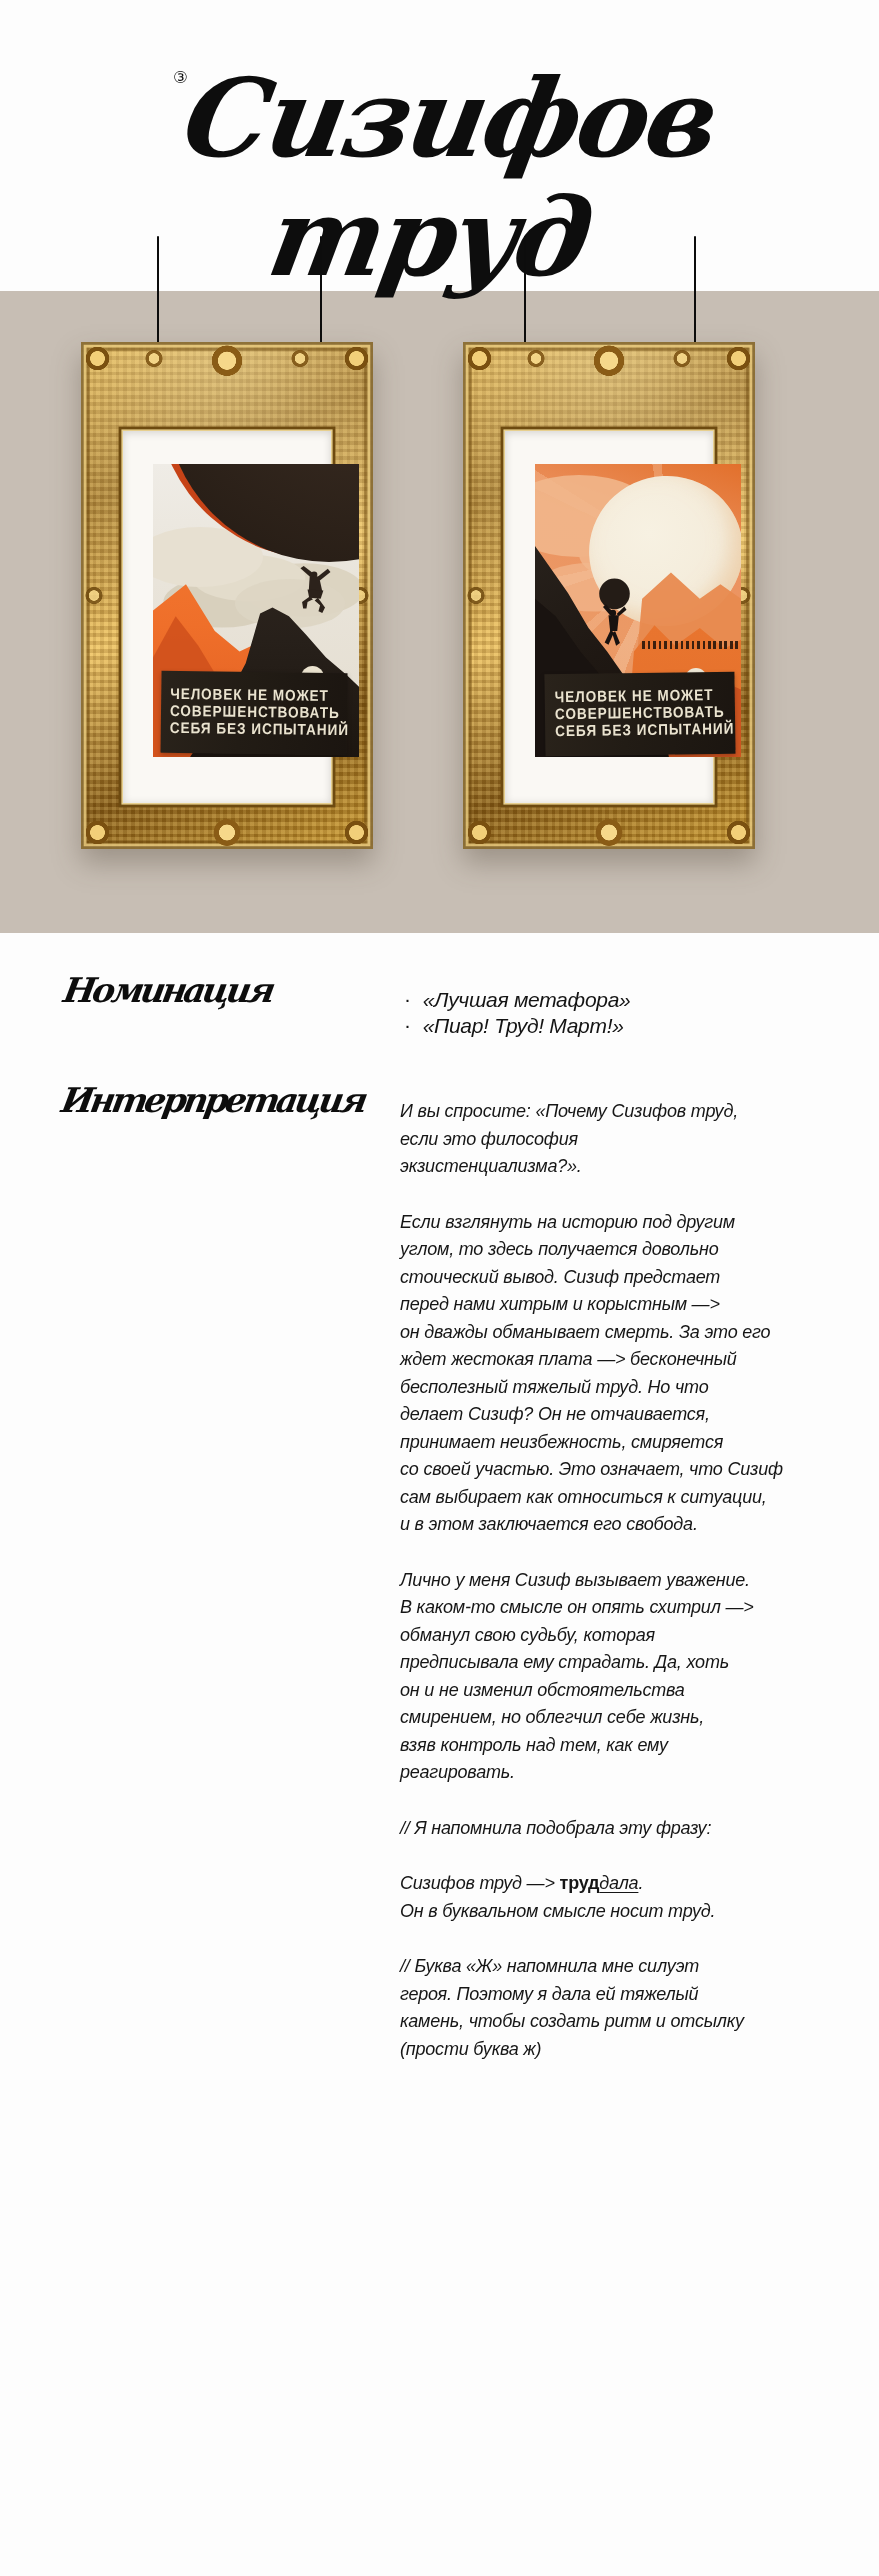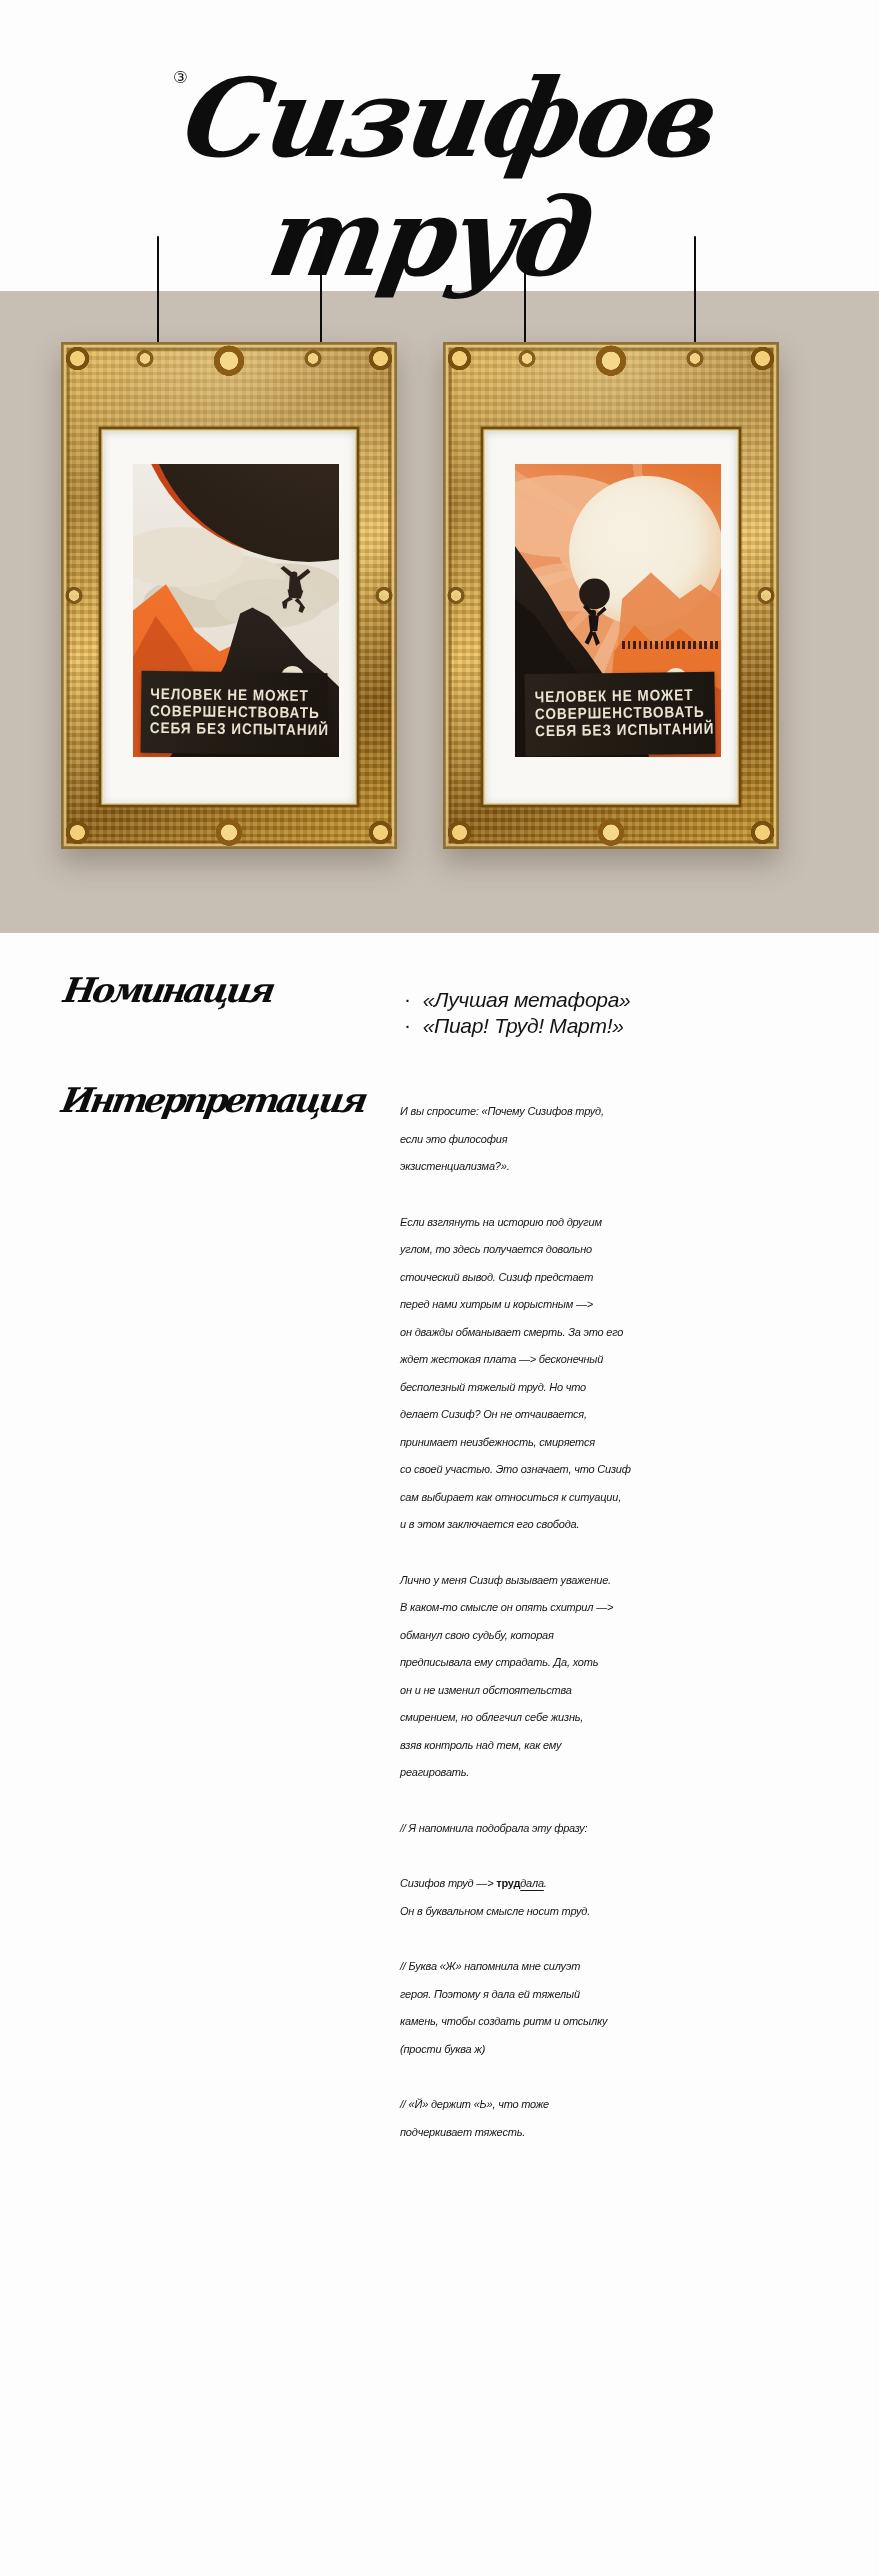--- a/index.html
+++ b/index.html
@@ -15,28 +15,28 @@
   .title{position:absolute;left:132px;top:59px;width:616px;margin:0;text-align:center;
          font-size:108px;line-height:1.1;font-weight:700;}
   .script{font-family:"DejaVu Serif",serif;font-style:italic;font-weight:700;
           display:inline-block;transform:skewX(-10deg);letter-spacing:-3.3px;color:#0d0d0d;}
 
   
   .string{position:absolute;top:236px;width:2.2px;height:125px;background:#0c0c0c;border-radius:1.1px;}
   .string.s1{left:157px;} .string.s2{left:320px;} .string.s3{left:524px;} .string.s4{left:694px;}
 
   
-  .frame{position:absolute;top:342px;width:336px;height:507px;
+  .frame{position:absolute;top:342px;width:292px;height:507px;
     background:
       radial-gradient(circle at 50% 4%, rgba(255,240,190,.45), rgba(255,240,190,0) 55%),
       repeating-linear-gradient(0deg, rgba(255,228,150,.16) 0 3.8px, rgba(92,60,10,.16) 3.8px 7.7px),
       repeating-linear-gradient(90deg, rgba(255,228,150,.13) 0 3.8px, rgba(92,60,10,.13) 3.8px 7.7px),
       linear-gradient(158deg,#dcab46 0%,#9a6c1e 26%,var(--gold-light,#eec367) 50%,var(--gold-dark,#7c5212) 76%,#c8962f 100%);
     box-shadow: inset 0 0 0 2.7px rgba(74,47,6,.55), inset 0 0 0 5.5px rgba(247,218,140,.75),
-                inset 0 0 0 8.8px rgba(108,71,13,.5), 0 14.3px 26px rgba(78,66,52,.35);}
+                inset 0 0 0 8.8px rgba(108,71,13,.5), 0 14.3px 26px rgba(78,66,52,.35); margin-left: 20px;}
   .frame.left{left:61px;} .frame.right{left:443px;}
   .ornaments{position:absolute;inset:0;pointer-events:none;background:
       radial-gradient(circle at 16.5px 16.5px, #f2cf79 0 7.1px, #7a5010 7.7px 11.5px, rgba(0,0,0,0) 12px),
       radial-gradient(circle at calc(100% - 16.5px) 16.5px, #f2cf79 0 7.1px, #7a5010 7.7px 11.5px, rgba(0,0,0,0) 12px),
       radial-gradient(circle at 16.5px calc(100% - 16.5px), #f2cf79 0 7.1px, #7a5010 7.7px 11.5px, rgba(0,0,0,0) 12px),
       radial-gradient(circle at calc(100% - 16.5px) calc(100% - 16.5px), #f2cf79 0 7.1px, #7a5010 7.7px 11.5px, rgba(0,0,0,0) 12px),
       radial-gradient(circle at 50% 18.7px, #f6d88a 0 8.8px, #8a5c16 9.3px 15px, rgba(0,0,0,0) 15.4px),
       radial-gradient(circle at 25% 16.5px, rgba(246,216,138,.9) 0 5px, rgba(122,80,16,.85) 5.5px 8.2px, rgba(0,0,0,0) 8.8px),
       radial-gradient(circle at 75% 16.5px, rgba(246,216,138,.9) 0 5px, rgba(122,80,16,.85) 5.5px 8.2px, rgba(0,0,0,0) 8.8px),
       radial-gradient(circle at 50% calc(100% - 16.5px), #f6d88a 0 7.7px, #8a5c16 8.2px 13px, rgba(0,0,0,0) 13.7px),
@@ -102,21 +102,21 @@
   
   .nom-heading{position:absolute;left:64px;top:970px;margin:0;font-size:34px;}
   .nom-list{position:absolute;left:404px;top:987px;margin:0;padding:0;list-style:none;}
   .nom-list li{position:relative;padding-left:18.7px;font-style:italic;font-size:21px;line-height:26px;
                letter-spacing:-0.3px;color:#141414;}
   .nom-list li::before{content:"·";position:absolute;left:0;top:-1.1px;font-size:21px;font-style:normal;}
 
   
   .int-heading{position:absolute;left:62px;top:1080px;margin:0;font-size:34px;}
   .int-text{position:absolute;left:400px;top:1098px;width:308px;}
-  .para{margin:0 0 28px 0;font-style:italic;font-size:11px;line-height:27.5px;letter-spacing:-0.2px;
+  .para{margin:0 0 28px 0;font-style:italic;font-size:18px;line-height:27.5px;letter-spacing:-0.2px;
         color:#161616;white-space:pre;}
   .para b{font-style:normal;font-weight:700;}
   .para u{text-decoration-thickness:1.1px;text-underline-offset:2.7px;}
 </style>
 </head>
 <body>
 
 <div class="page">
 
   <div class="wall"></div>
@@ -226,18 +226,16 @@
 смирением, но облегчил себе жизнь,
 взяв контроль над тем, как ему
 реагировать.</span></p>
       <p class="para"><span>// Я напомнила подобрала эту фразу:</span></p>
       <p class="para"><span>Сизифов труд —&gt; </span><b>труд</b><u>дала</u><span>.
 Он в буквальном смысле носит труд.</span></p>
       <p class="para"><span>// Буква «Ж» напомнила мне силуэт
 героя. Поэтому я дала ей тяжелый
 камень, чтобы создать ритм и отсылку
 (прости буква ж)</span></p>
-      <p class="para"><span>// «Й» держит «Ь», что тоже
-подчеркивает тяжесть.</span></p>
     </div>
 
 </div>
 
 
 </body></html>

